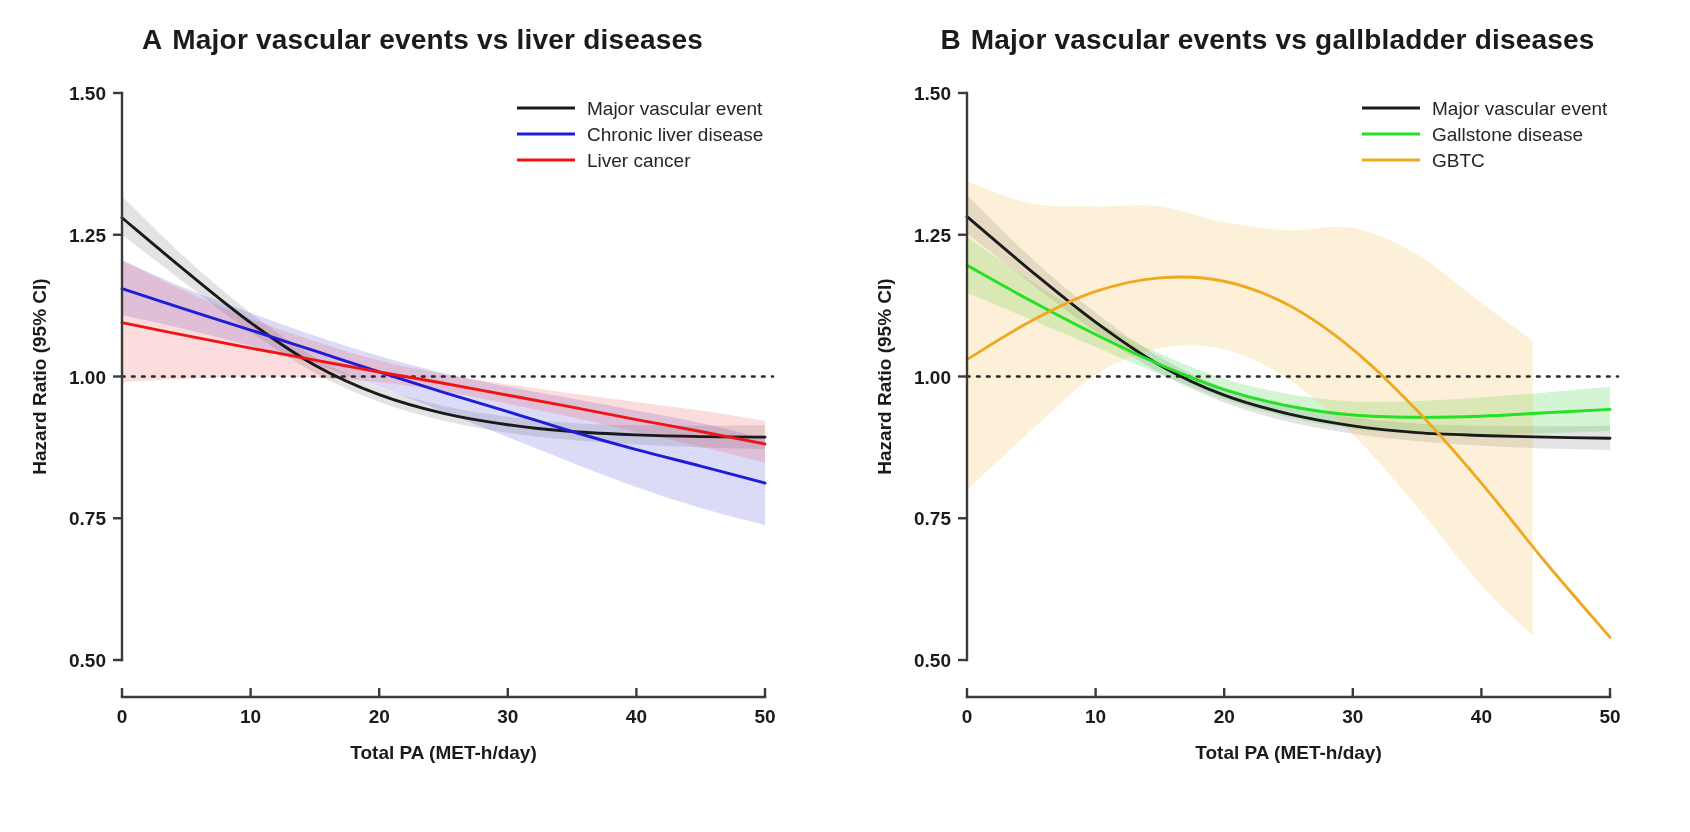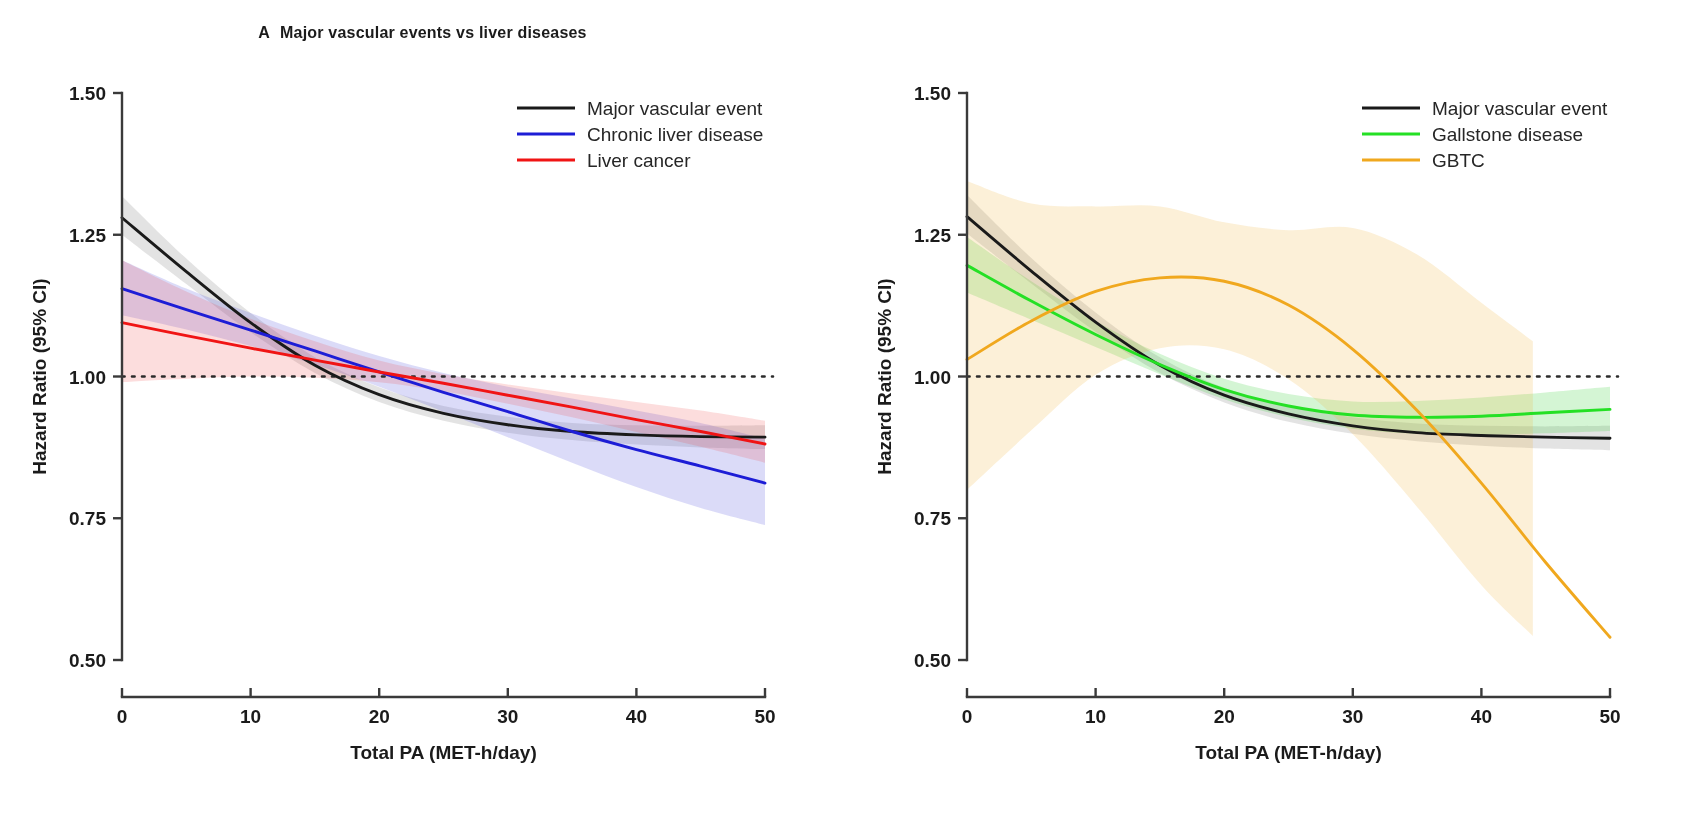--- a/index.html
+++ b/index.html
@@ -16,21 +16,21 @@
     flex-direction:row;
   }
   .panel{
     position:relative;
     width:845px;height:832px;
   }
   .panel-title{
     position:absolute;
     top:24px;left:0;width:845px;
     text-align:center;
-    font-size:16px;
+    font-size:28px;
     font-weight:bold;
     letter-spacing:.2px;
     color:#1b1b1b;
     white-space:nowrap;
   }
   .panel-title .pl{margin-right:10px;}
   svg{display:block;}
   .axis-line{stroke:#3a3a3a;stroke-width:2.4;fill:none;stroke-linecap:square;}
   .tick-line{stroke:#3a3a3a;stroke-width:2.4;}
   .tick-label{
@@ -102,20 +102,21 @@
           <line x1="517" y1="108" x2="575" y2="108" stroke="#1a1a1a" class="legend-swatch"></line>
           <text x="587" y="115" class="legend-label">Major vascular event</text>
           <line x1="517" y1="134" x2="575" y2="134" stroke="#1d1dd6" class="legend-swatch"></line>
           <text x="587" y="141" class="legend-label">Chronic liver disease</text>
           <line x1="517" y1="160" x2="575" y2="160" stroke="#f01414" class="legend-swatch"></line>
           <text x="587" y="167" class="legend-label">Liver cancer</text>
         </g>
       </svg>
     </div>
     <div class="panel">
+      <div class="panel-title"><span class="pl">B</span><span>Major vascular events vs gallbladder diseases</span></div>
       <svg width="845" height="832" viewBox="0 0 845 832">
         <g>
           <path d="M 122.00 195.06 C 132.72 205.55, 164.87 238.44, 186.30 258.00 C 207.73 277.56, 229.17 295.89, 250.60 312.43 C 272.03 328.97, 293.47 344.65, 314.90 357.22 C 336.33 369.79, 357.77 379.62, 379.20 387.84 C 400.63 396.06, 422.07 401.64, 443.50 406.55 C 464.93 411.47, 486.37 414.49, 507.80 417.32 C 529.23 420.16, 550.67 422.14, 572.10 423.56 C 593.53 424.98, 614.97 425.36, 636.40 425.83 C 657.83 426.30, 679.27 426.40, 700.70 426.40 C 722.13 426.40, 754.28 425.92, 765.00 425.83 L 765.00 450.21 C 754.28 449.93, 722.13 449.27, 700.70 448.51 C 679.27 447.75, 657.83 446.90, 636.40 445.67 C 614.97 444.45, 593.53 443.12, 572.10 441.14 C 550.67 439.15, 529.23 436.98, 507.80 433.77 C 486.37 430.55, 464.93 427.06, 443.50 421.86 C 422.07 416.66, 400.63 410.71, 379.20 402.58 C 357.77 394.46, 336.33 384.91, 314.90 373.10 C 293.47 361.29, 272.03 346.64, 250.60 331.71 C 229.17 316.78, 207.73 299.86, 186.30 283.51 C 164.87 267.16, 132.72 241.93, 122.00 233.62 Z" fill="#9a9a9a" fill-opacity="0.28" class="band"></path>
           <path d="M 122.00 237.02 C 132.72 244.39, 164.87 267.26, 186.30 281.24 C 207.73 295.23, 229.17 308.84, 250.60 320.93 C 272.03 333.03, 293.47 344.18, 314.90 353.82 C 336.33 363.46, 357.77 372.06, 379.20 378.77 C 400.63 385.48, 422.07 390.30, 443.50 394.08 C 464.93 397.86, 486.37 400.31, 507.80 401.45 C 529.23 402.58, 550.67 401.54, 572.10 400.88 C 593.53 400.22, 614.97 398.90, 636.40 397.48 C 657.83 396.06, 679.27 394.17, 700.70 392.38 C 722.13 390.58, 754.28 387.65, 765.00 386.71 L 765.00 430.93 C 754.28 431.31, 722.13 432.54, 700.70 433.20 C 679.27 433.86, 657.83 434.81, 636.40 434.90 C 614.97 435.00, 593.53 434.81, 572.10 433.77 C 550.67 432.73, 529.23 431.40, 507.80 428.66 C 486.37 425.92, 464.93 422.24, 443.50 417.32 C 422.07 412.41, 400.63 406.36, 379.20 399.18 C 357.77 392.00, 336.33 382.93, 314.90 374.23 C 293.47 365.54, 272.03 356.09, 250.60 347.02 C 229.17 337.94, 207.73 328.87, 186.30 319.80 C 164.87 310.73, 132.72 297.12, 122.00 292.58 Z" fill="#3ad23a" fill-opacity="0.22" class="band"></path>
           <path d="M 122.00 180.88 C 132.72 184.66, 164.87 199.31, 186.30 203.57 C 207.73 207.82, 229.17 205.93, 250.60 206.40 C 272.03 206.87, 293.47 203.75, 314.90 206.40 C 336.33 209.05, 357.77 218.31, 379.20 222.28 C 400.63 226.25, 422.07 229.27, 443.50 230.21 C 464.93 231.16, 486.37 223.88, 507.80 227.95 C 529.23 232.01, 550.67 242.12, 572.10 254.59 C 593.53 267.07, 617.11 288.33, 636.40 302.79 C 655.69 317.25, 679.27 334.92, 687.84 341.35 L 687.84 635.96 C 679.27 627.49, 655.69 606.66, 636.40 585.16 C 617.11 563.65, 593.53 532.05, 572.10 506.91 C 550.67 481.77, 529.23 455.60, 507.80 434.33 C 486.37 413.07, 464.93 393.51, 443.50 379.33 C 422.07 365.16, 400.63 354.48, 379.20 349.28 C 357.77 344.09, 336.33 343.90, 314.90 348.15 C 293.47 352.40, 272.03 361.10, 250.60 374.80 C 229.17 388.50, 207.73 411.18, 186.30 430.37 C 164.87 449.55, 132.72 479.98, 122.00 489.90 Z" fill="#f0b43c" fill-opacity="0.2" class="band"></path>
         </g>
         <line x1="122" y1="376.5" x2="773" y2="376.5" class="ref-line" stroke="#2b2b2b"></line>
         <g>
           <path d="M 122.00 216.61 C 132.72 225.68, 164.87 253.46, 186.30 271.04 C 207.73 288.62, 229.17 306.38, 250.60 322.07 C 272.03 337.75, 293.47 352.97, 314.90 365.16 C 336.33 377.35, 357.77 387.08, 379.20 395.21 C 400.63 403.34, 422.07 408.82, 443.50 413.92 C 464.93 419.02, 486.37 422.71, 507.80 425.83 C 529.23 428.95, 550.67 431.03, 572.10 432.63 C 593.53 434.24, 614.97 434.71, 636.40 435.47 C 657.83 436.22, 679.27 436.70, 700.70 437.17 C 722.13 437.64, 754.28 438.11, 765.00 438.30" stroke="#1a1a1a" class="curve"></path>
           <path d="M 122.00 265.37 C 132.72 271.32, 164.87 289.56, 186.30 301.09 C 207.73 312.62, 229.17 323.96, 250.60 334.54 C 272.03 345.13, 293.47 355.43, 314.90 364.59 C 336.33 373.76, 357.77 382.64, 379.20 389.54 C 400.63 396.44, 422.07 401.73, 443.50 405.98 C 464.93 410.24, 486.37 413.17, 507.80 415.06 C 529.23 416.95, 550.67 417.13, 572.10 417.32 C 593.53 417.51, 614.97 416.95, 636.40 416.19 C 657.83 415.43, 679.27 413.92, 700.70 412.79 C 722.13 411.65, 754.28 409.95, 765.00 409.39" stroke="#25e025" class="curve"></path>

